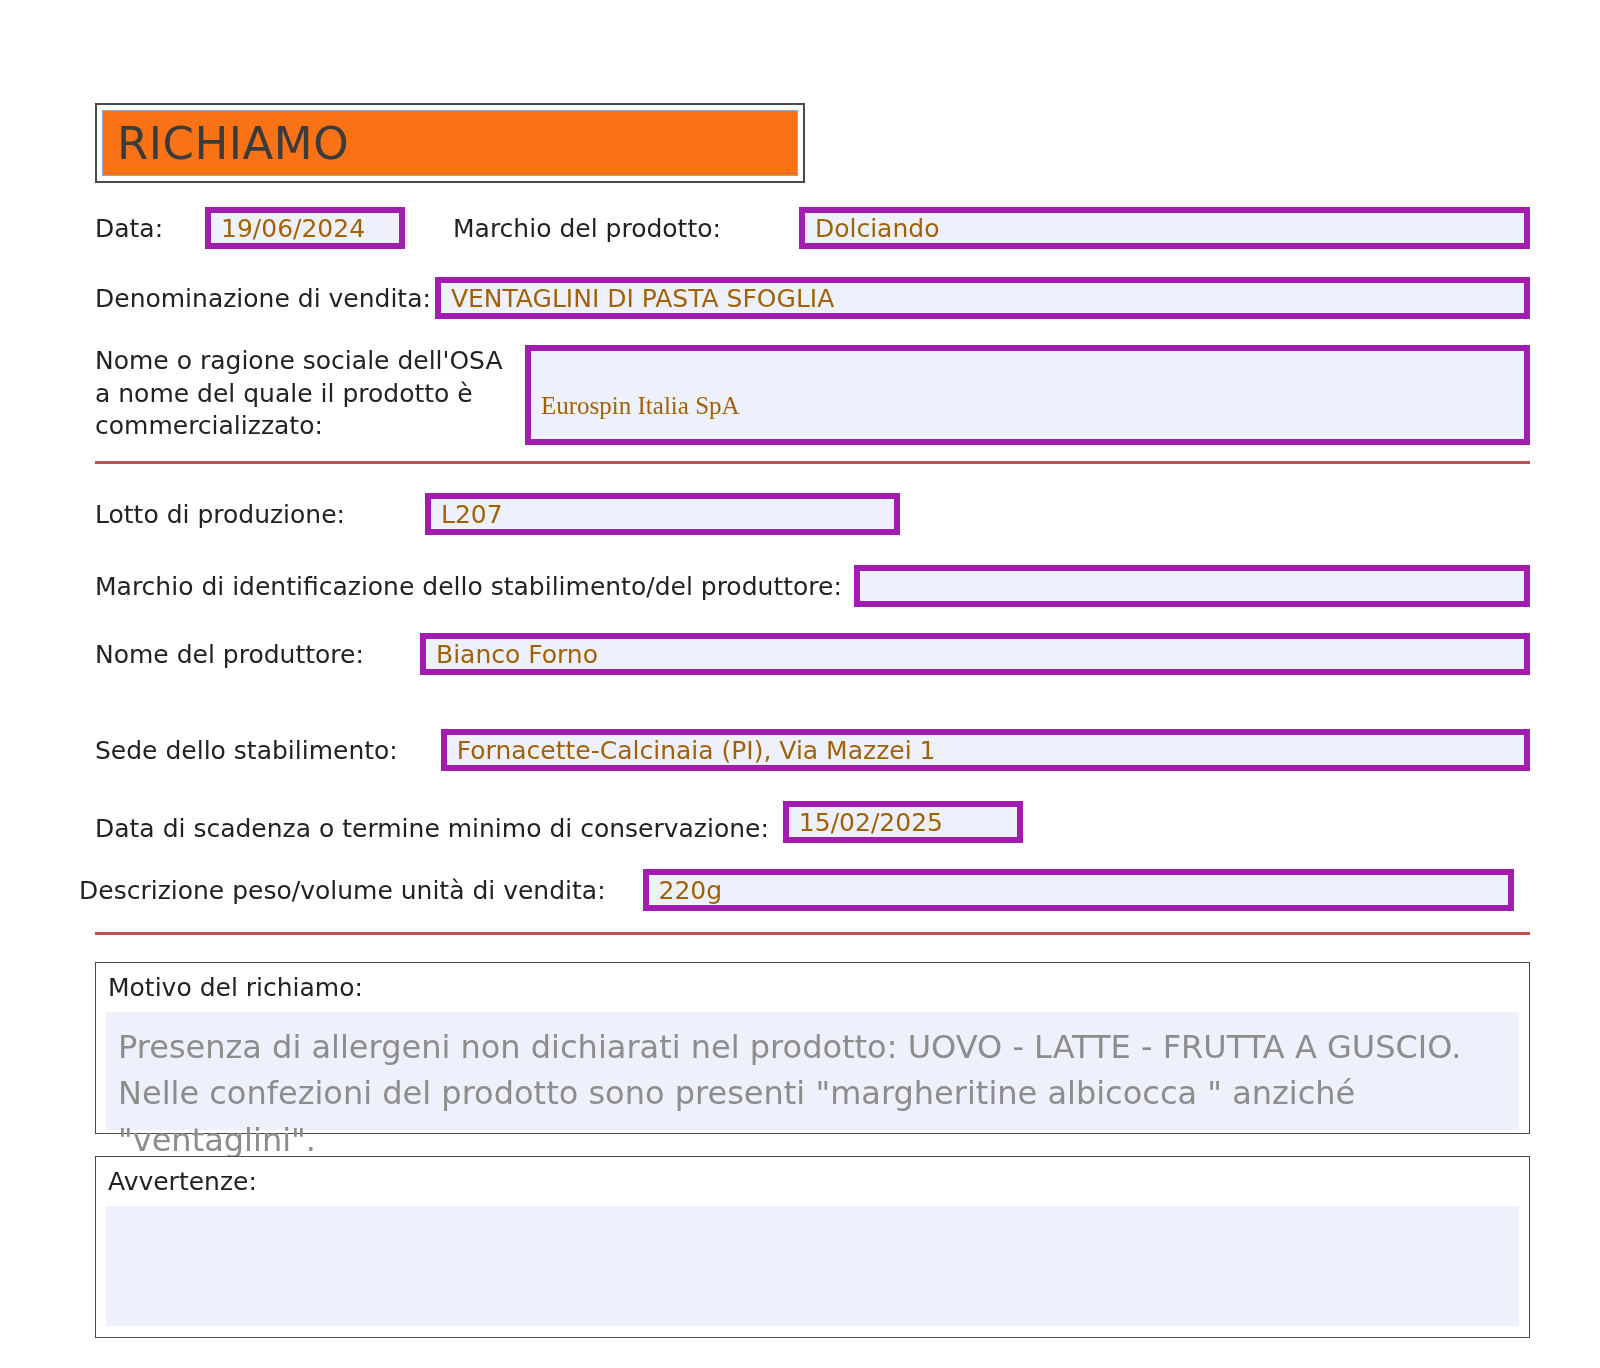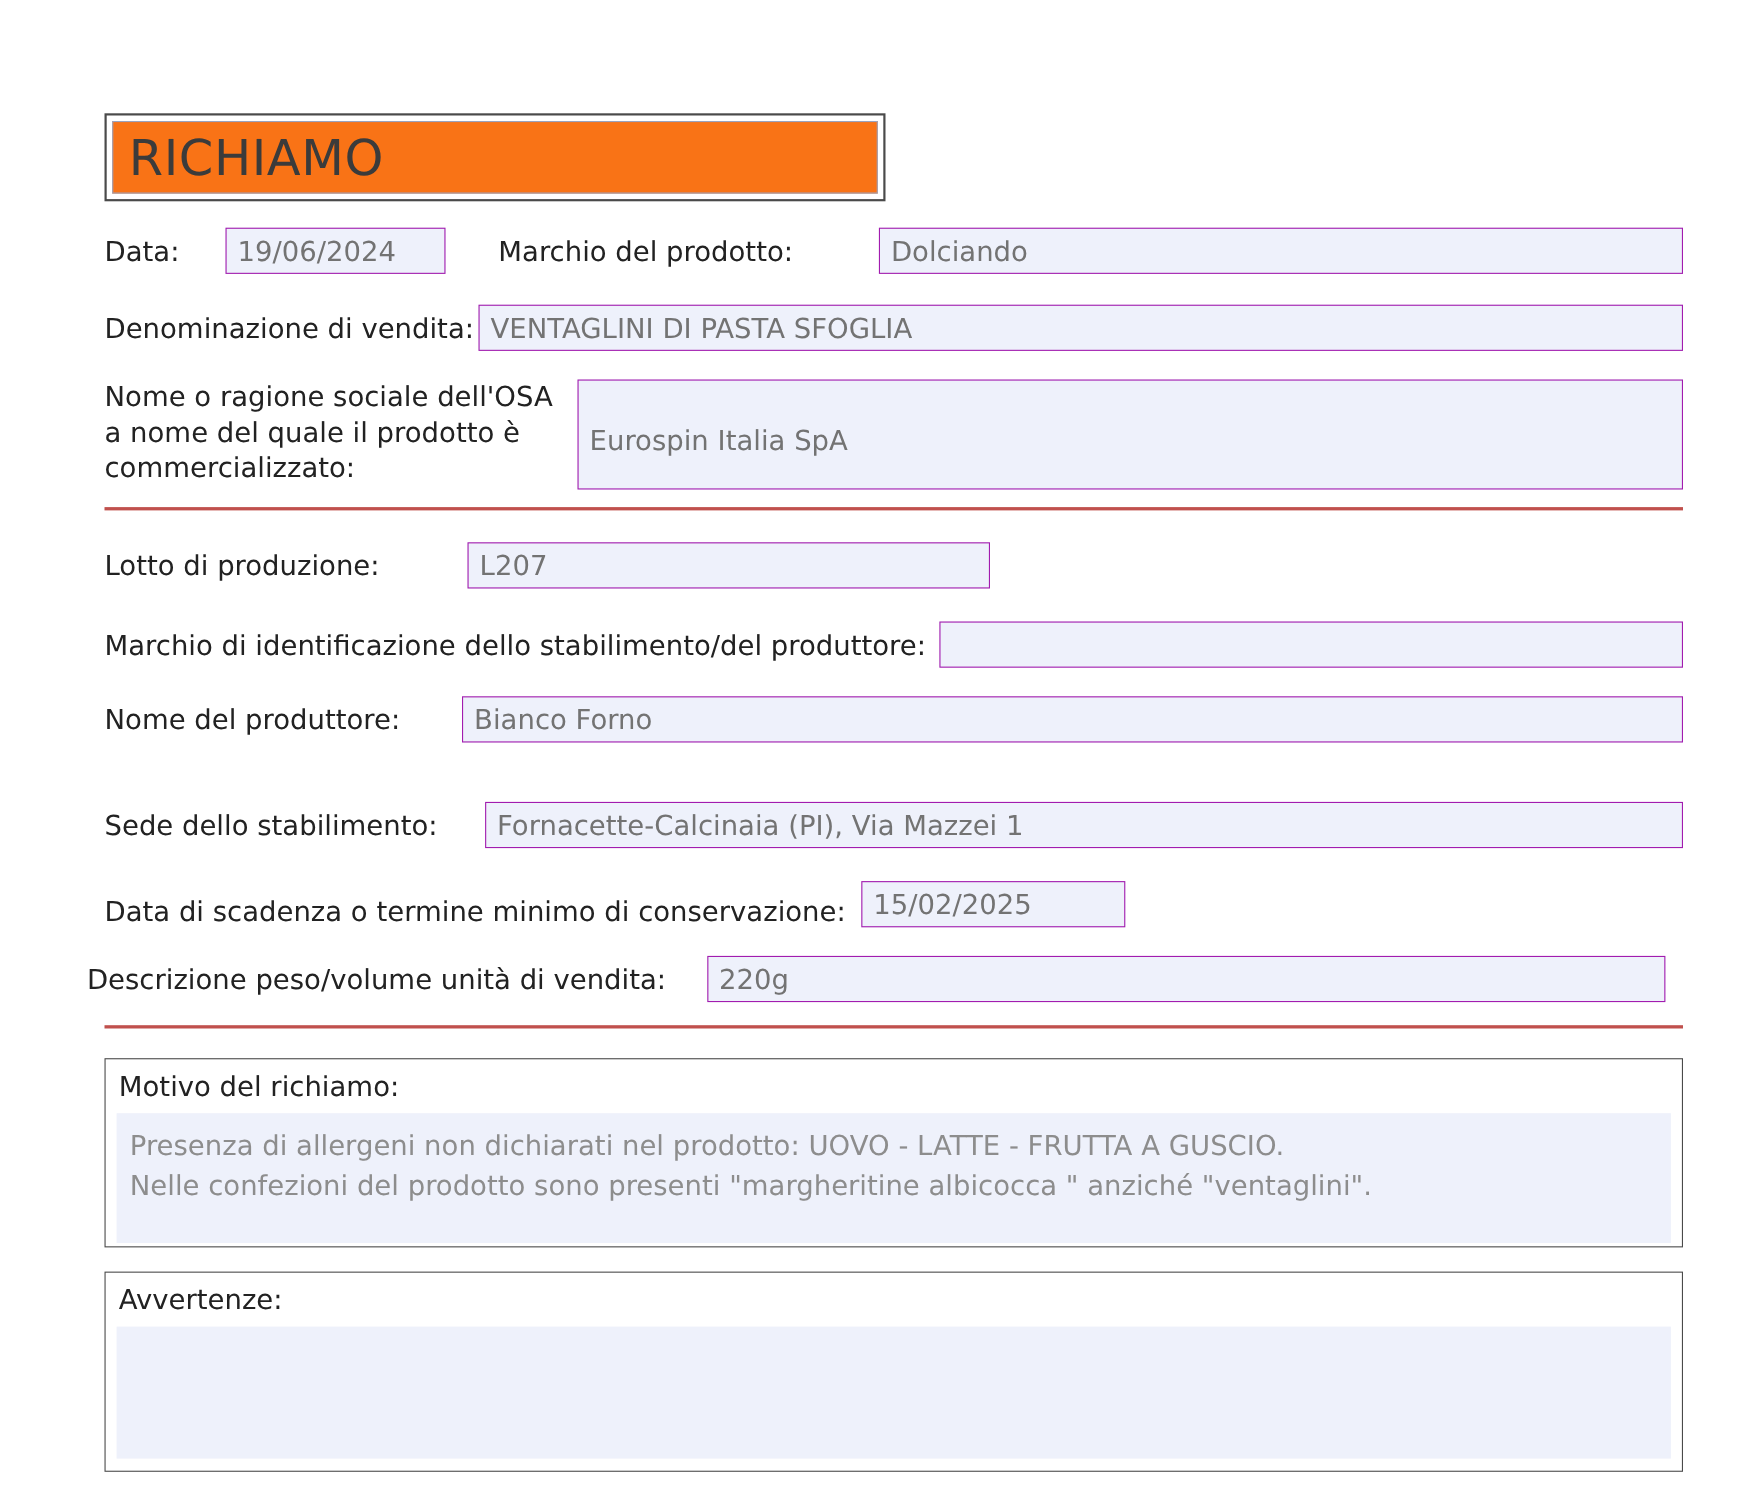--- a/index.html
+++ b/index.html
@@ -18,23 +18,23 @@
     position: relative;
     width: 1600px;
     height: 1368px;
     box-sizing: border-box;
     padding: 0 70px 0 95px;
   }
 
   
   .field {
     background: #eef1fb;
-    border: 1px solid #a21caf;
-    box-sizing: border-box;
-    color: #737373;
+    border: 6px solid #a21caf;
+    box-sizing: border-box;
+    color: #a16207;
     font-size: 25px;
     line-height: 1;
     display: flex;
     align-items: center;
     padding: 0 10px;
     white-space: nowrap;
     overflow: hidden;
   }
   .label {
     font-size: 25px;
@@ -120,20 +120,21 @@
     white-space: normal;
     width: 430px;
     line-height: 1.3;
     font-size: 25px;
   }
   .f-osa {
     flex: 1;
     height: 100px;
     align-items: flex-start;
     padding-top: 42px;
+    font-family: Liberation Serif, serif;
   }
 
   
   .divider {
     position: absolute;
     left: 95px;
     width: 1435px;
     height: 3px;
     background: #c0504d;
   }
@@ -224,21 +225,21 @@
   }
   .box-title {
     font-size: 25px;
     color: #222;
     margin: 2px 0 10px 2px;
   }
   .box-area {
     background: #eef1fb;
     box-sizing: border-box;
     padding: 12px 12px;
-    font-size: 25px;
+    font-size: 32px;
     color: #8d8d8d;
     line-height: 1.45;
   }
   .box-motivo { top: 962px; height: 172px; }
   .box-motivo .box-area { height: 118px; }
   .box-avv { top: 1156px; height: 182px; }
   .box-avv .box-area { height: 120px; }
 </style>
 </head>
 <body>

